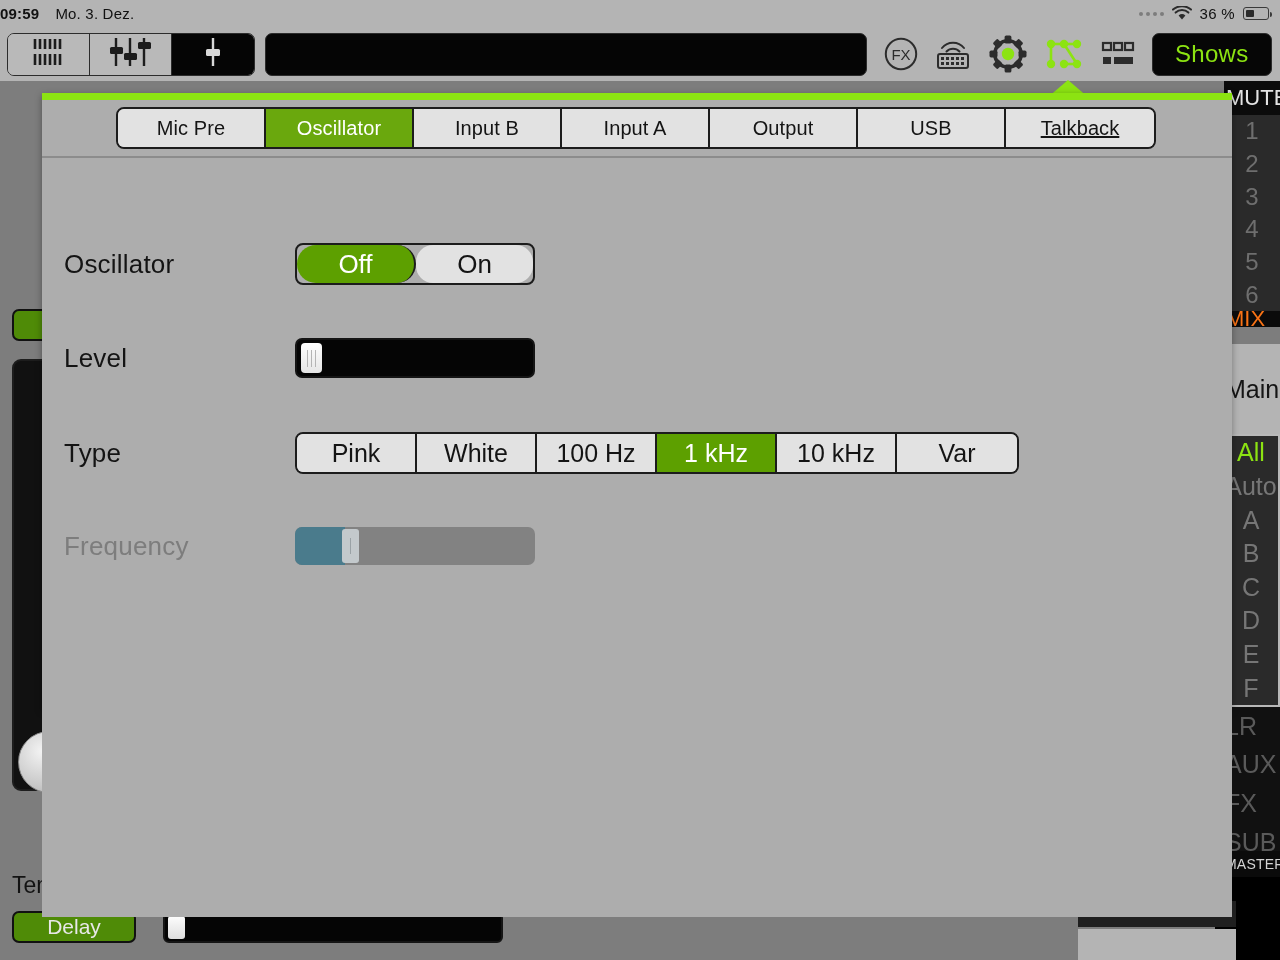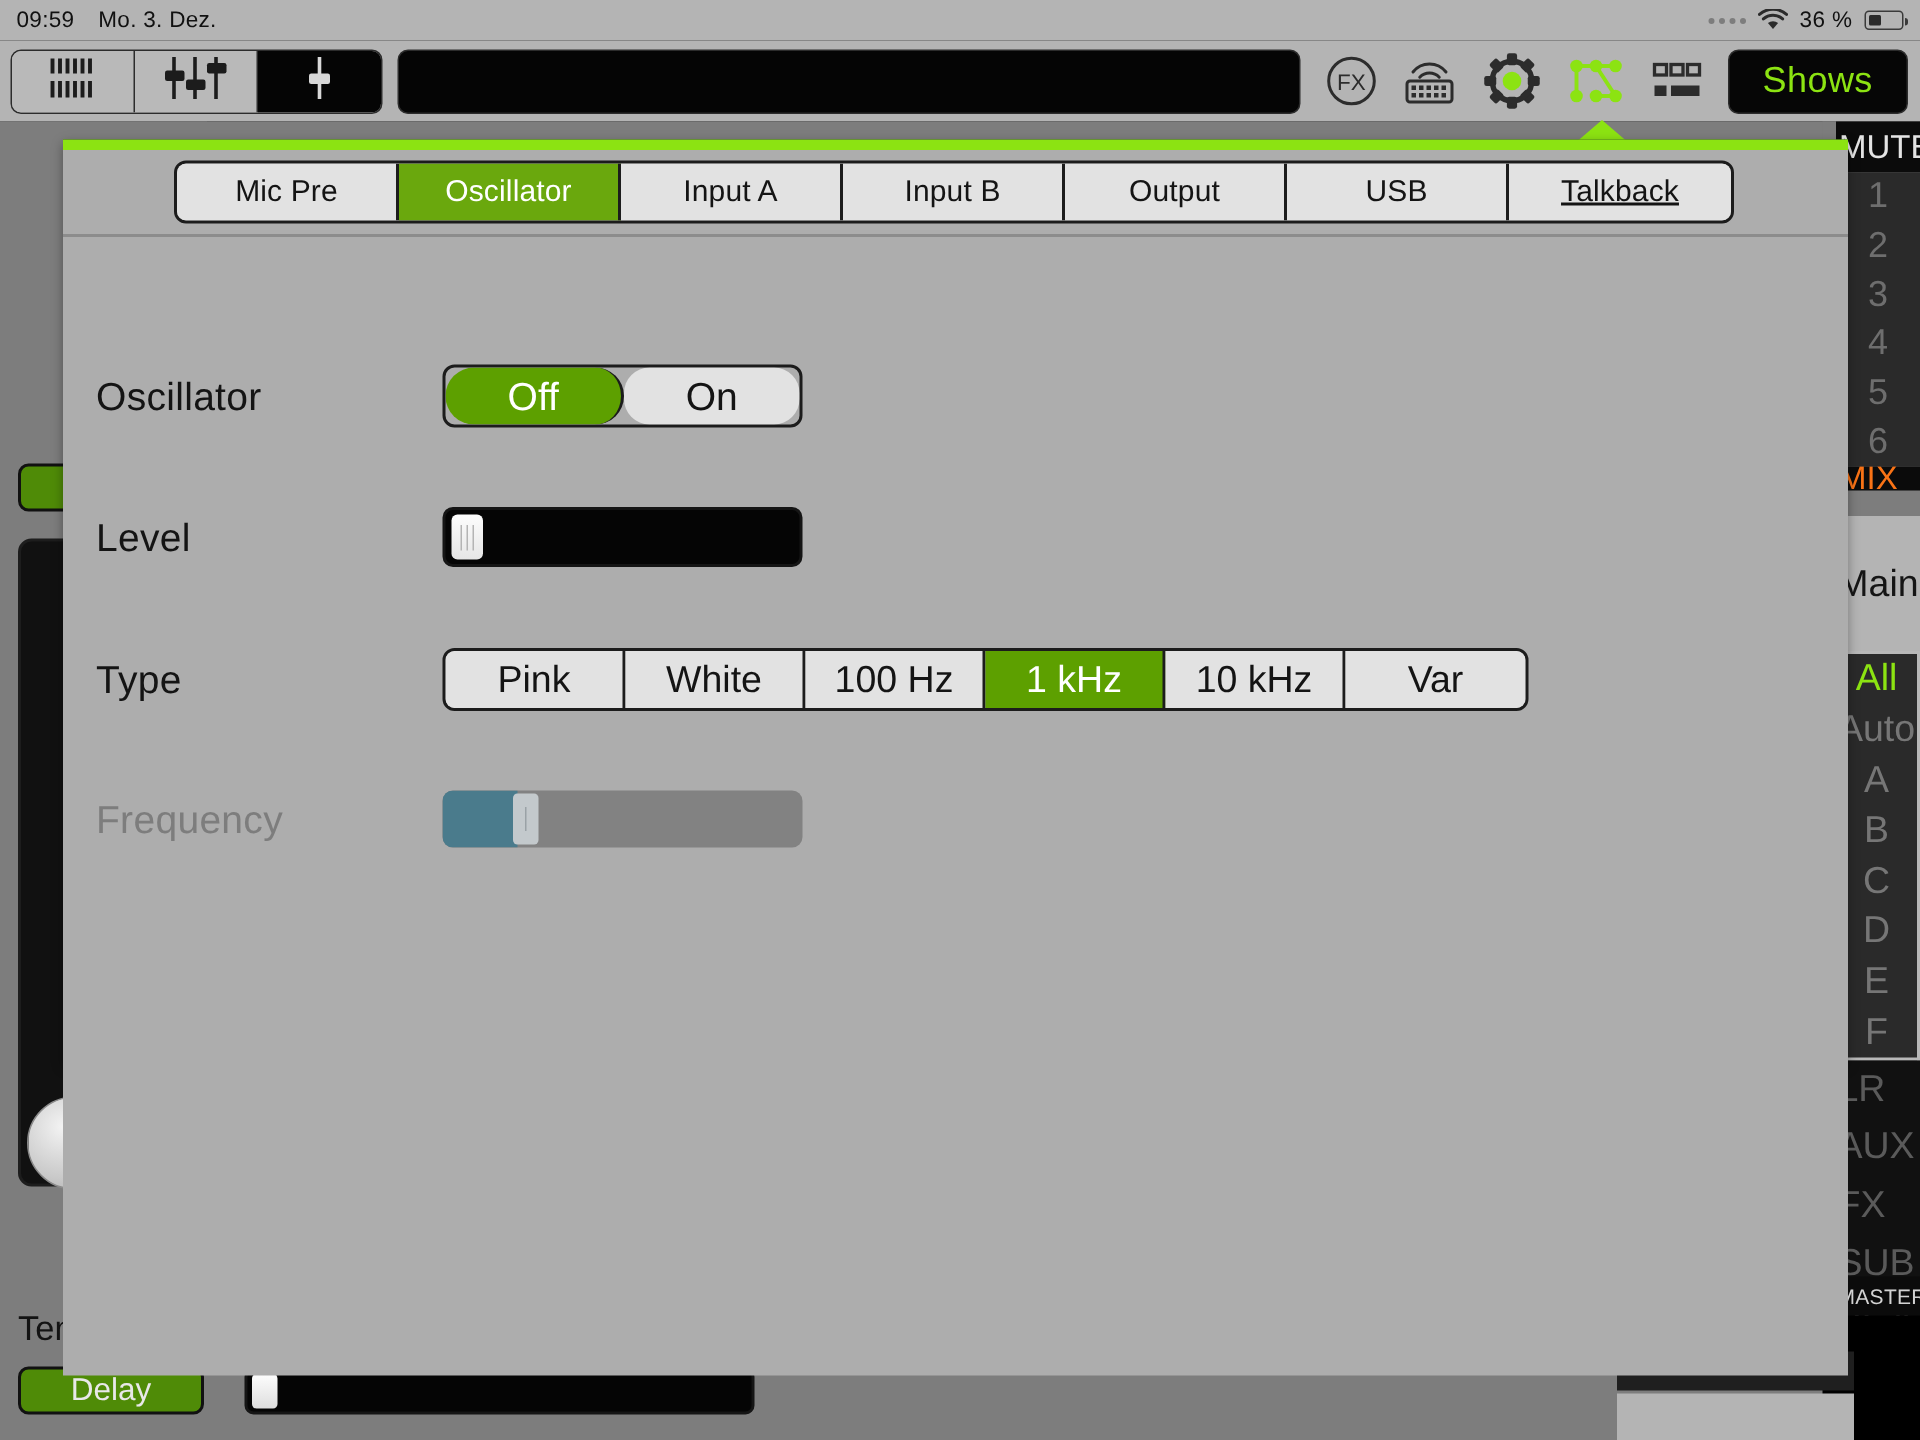--- a/index.html
+++ b/index.html
@@ -13,21 +13,21 @@
 
   #app { position: relative; width: 1280px; height: 960px; }
 
   
   .statusbar {
     position: absolute; left: 0; top: 0; width: 1280px; height: 27px;
     background: #b4b4b4;
     display: flex; align-items: center;
     font-size: 15px; color: #111;
   }
-  .sb-time { margin-left: 11px; font-weight: 400; letter-spacing: .2px; text-align: center; }
+  .sb-time { margin-left: 0; font-weight: 700; letter-spacing: .2px; text-align: center; }
   .sb-date { margin-left: 16px; font-weight: 400; letter-spacing: .2px; }
   .sb-right { margin-left: auto; display: flex; align-items: center; gap: 8px; padding-right: 11px; }
   .sb-dots { display: flex; gap: 3px; align-items: center; }
   .sb-dots i { width: 4px; height: 4px; border-radius: 50%; background: #7d7d7d; display: block; }
   .sb-wifi { width: 20px; height: 15px; position: relative; }
   .sb-batterytext { font-size: 15px; color: #111; letter-spacing: .3px; }
   .sb-battery {
     width: 26px; height: 13px; border: 1.6px solid #3a3a3a; border-radius: 3px;
     position: relative; display: flex; align-items: center;
   }
@@ -180,21 +180,21 @@
   
   .dlg-pointer {
     position: absolute; left: 1047px; top: 80px;
     width: 0; height: 0;
     border-left: 21px solid transparent;
     border-right: 21px solid transparent;
     border-bottom: 18px solid #8ce312;
   }
   .dialog {
     position: absolute; left: 42px; top: 93px; width: 1190px; height: 616px;
-    background: #0f172a;
+    background: #a21caf;
     box-shadow: 0 2px 7px rgba(0,0,0,.35);
   }
   .dlg-accent { height: 7px; background: #8ce312; width: 100%; }
 
   .tabbar {
     height: 58px; background: #adadad;
     display: flex; align-items: center;
     padding-left: 74px;
     border-bottom: 2px solid #8c8c8c;
   }
@@ -486,22 +486,22 @@
 
   <div class="dlg-pointer" style="border-bottom-color: rgb(140, 227, 18);"></div>
 
   <div class="dialog">
     <div class="dlg-accent" style="background: rgb(140, 227, 18);"></div>
 
     <div class="tabbar">
       <div class="tabs">
         <div class="tab">Mic Pre</div>
         <div class="tab active">Oscillator</div>
+        <div class="tab">Input B</div>
         <div class="tab">Input A</div>
-        <div class="tab">Input B</div>
         <div class="tab">Output</div>
         <div class="tab">USB</div>
         <div class="tab">Talkback</div>
       </div>
     </div>
 
     <div class="dlg-body">
 
       <div class="row" style="top:85px">
         <div class="row-label">Oscillator</div>

